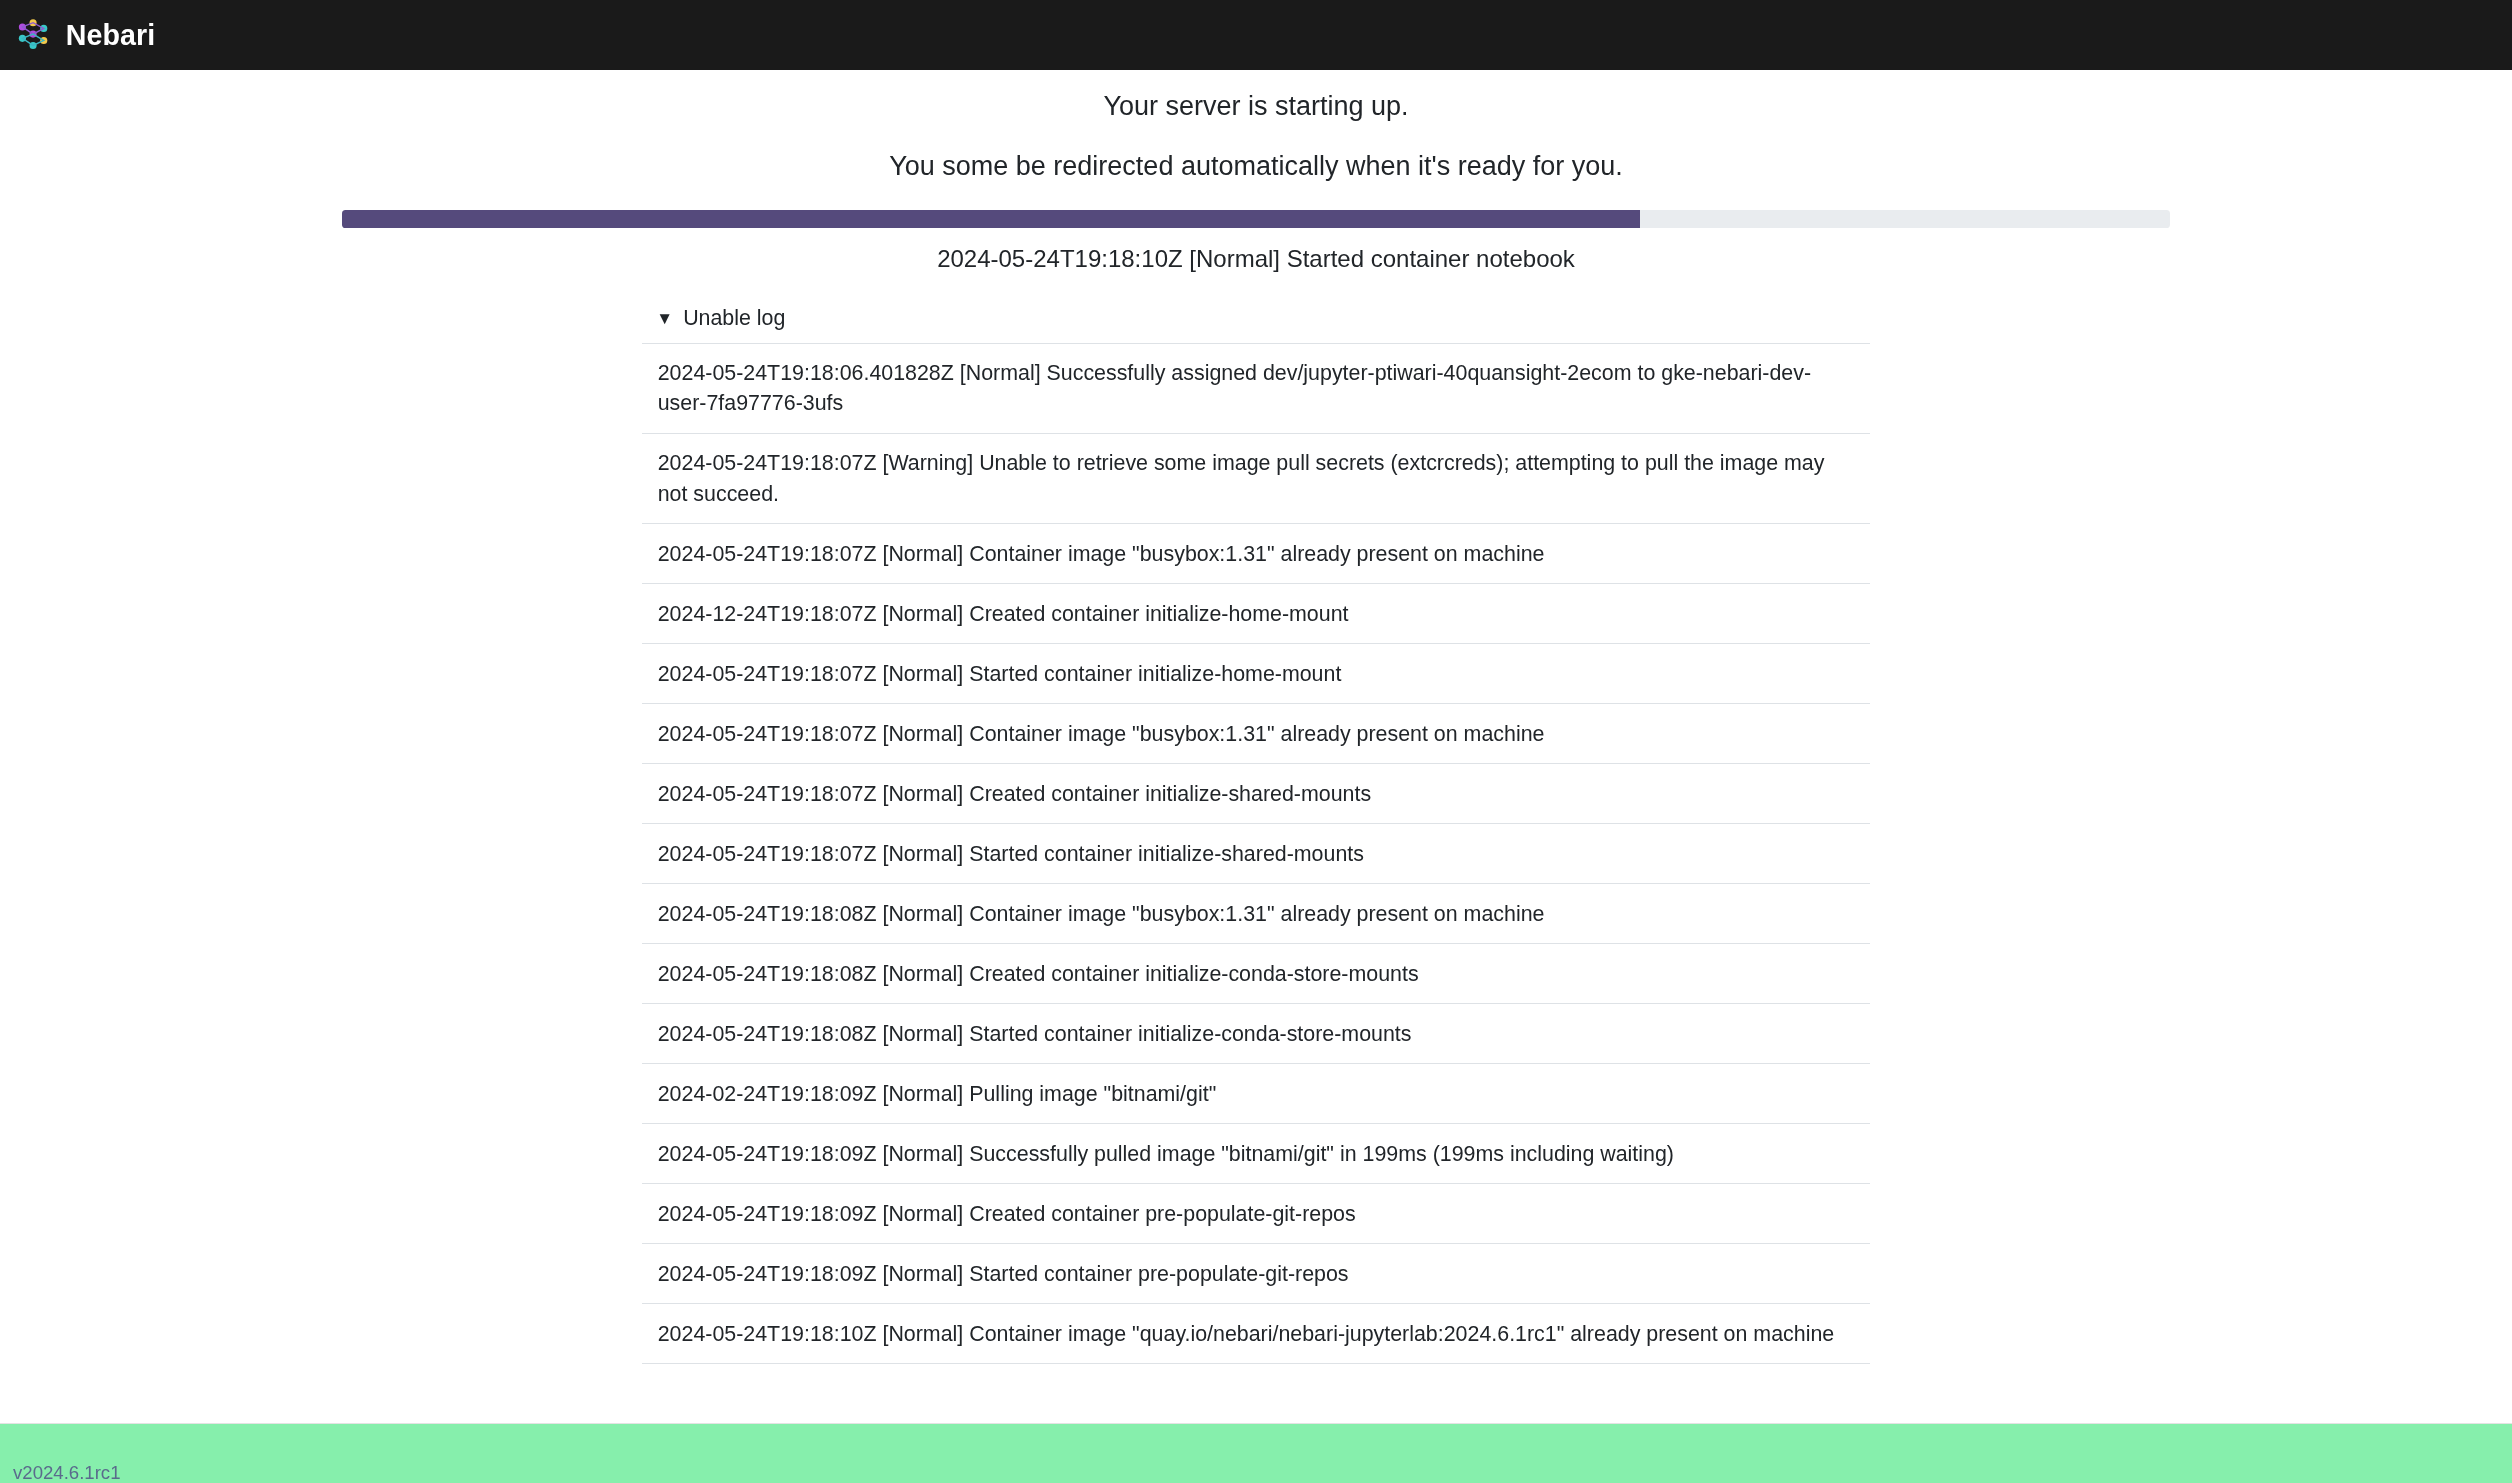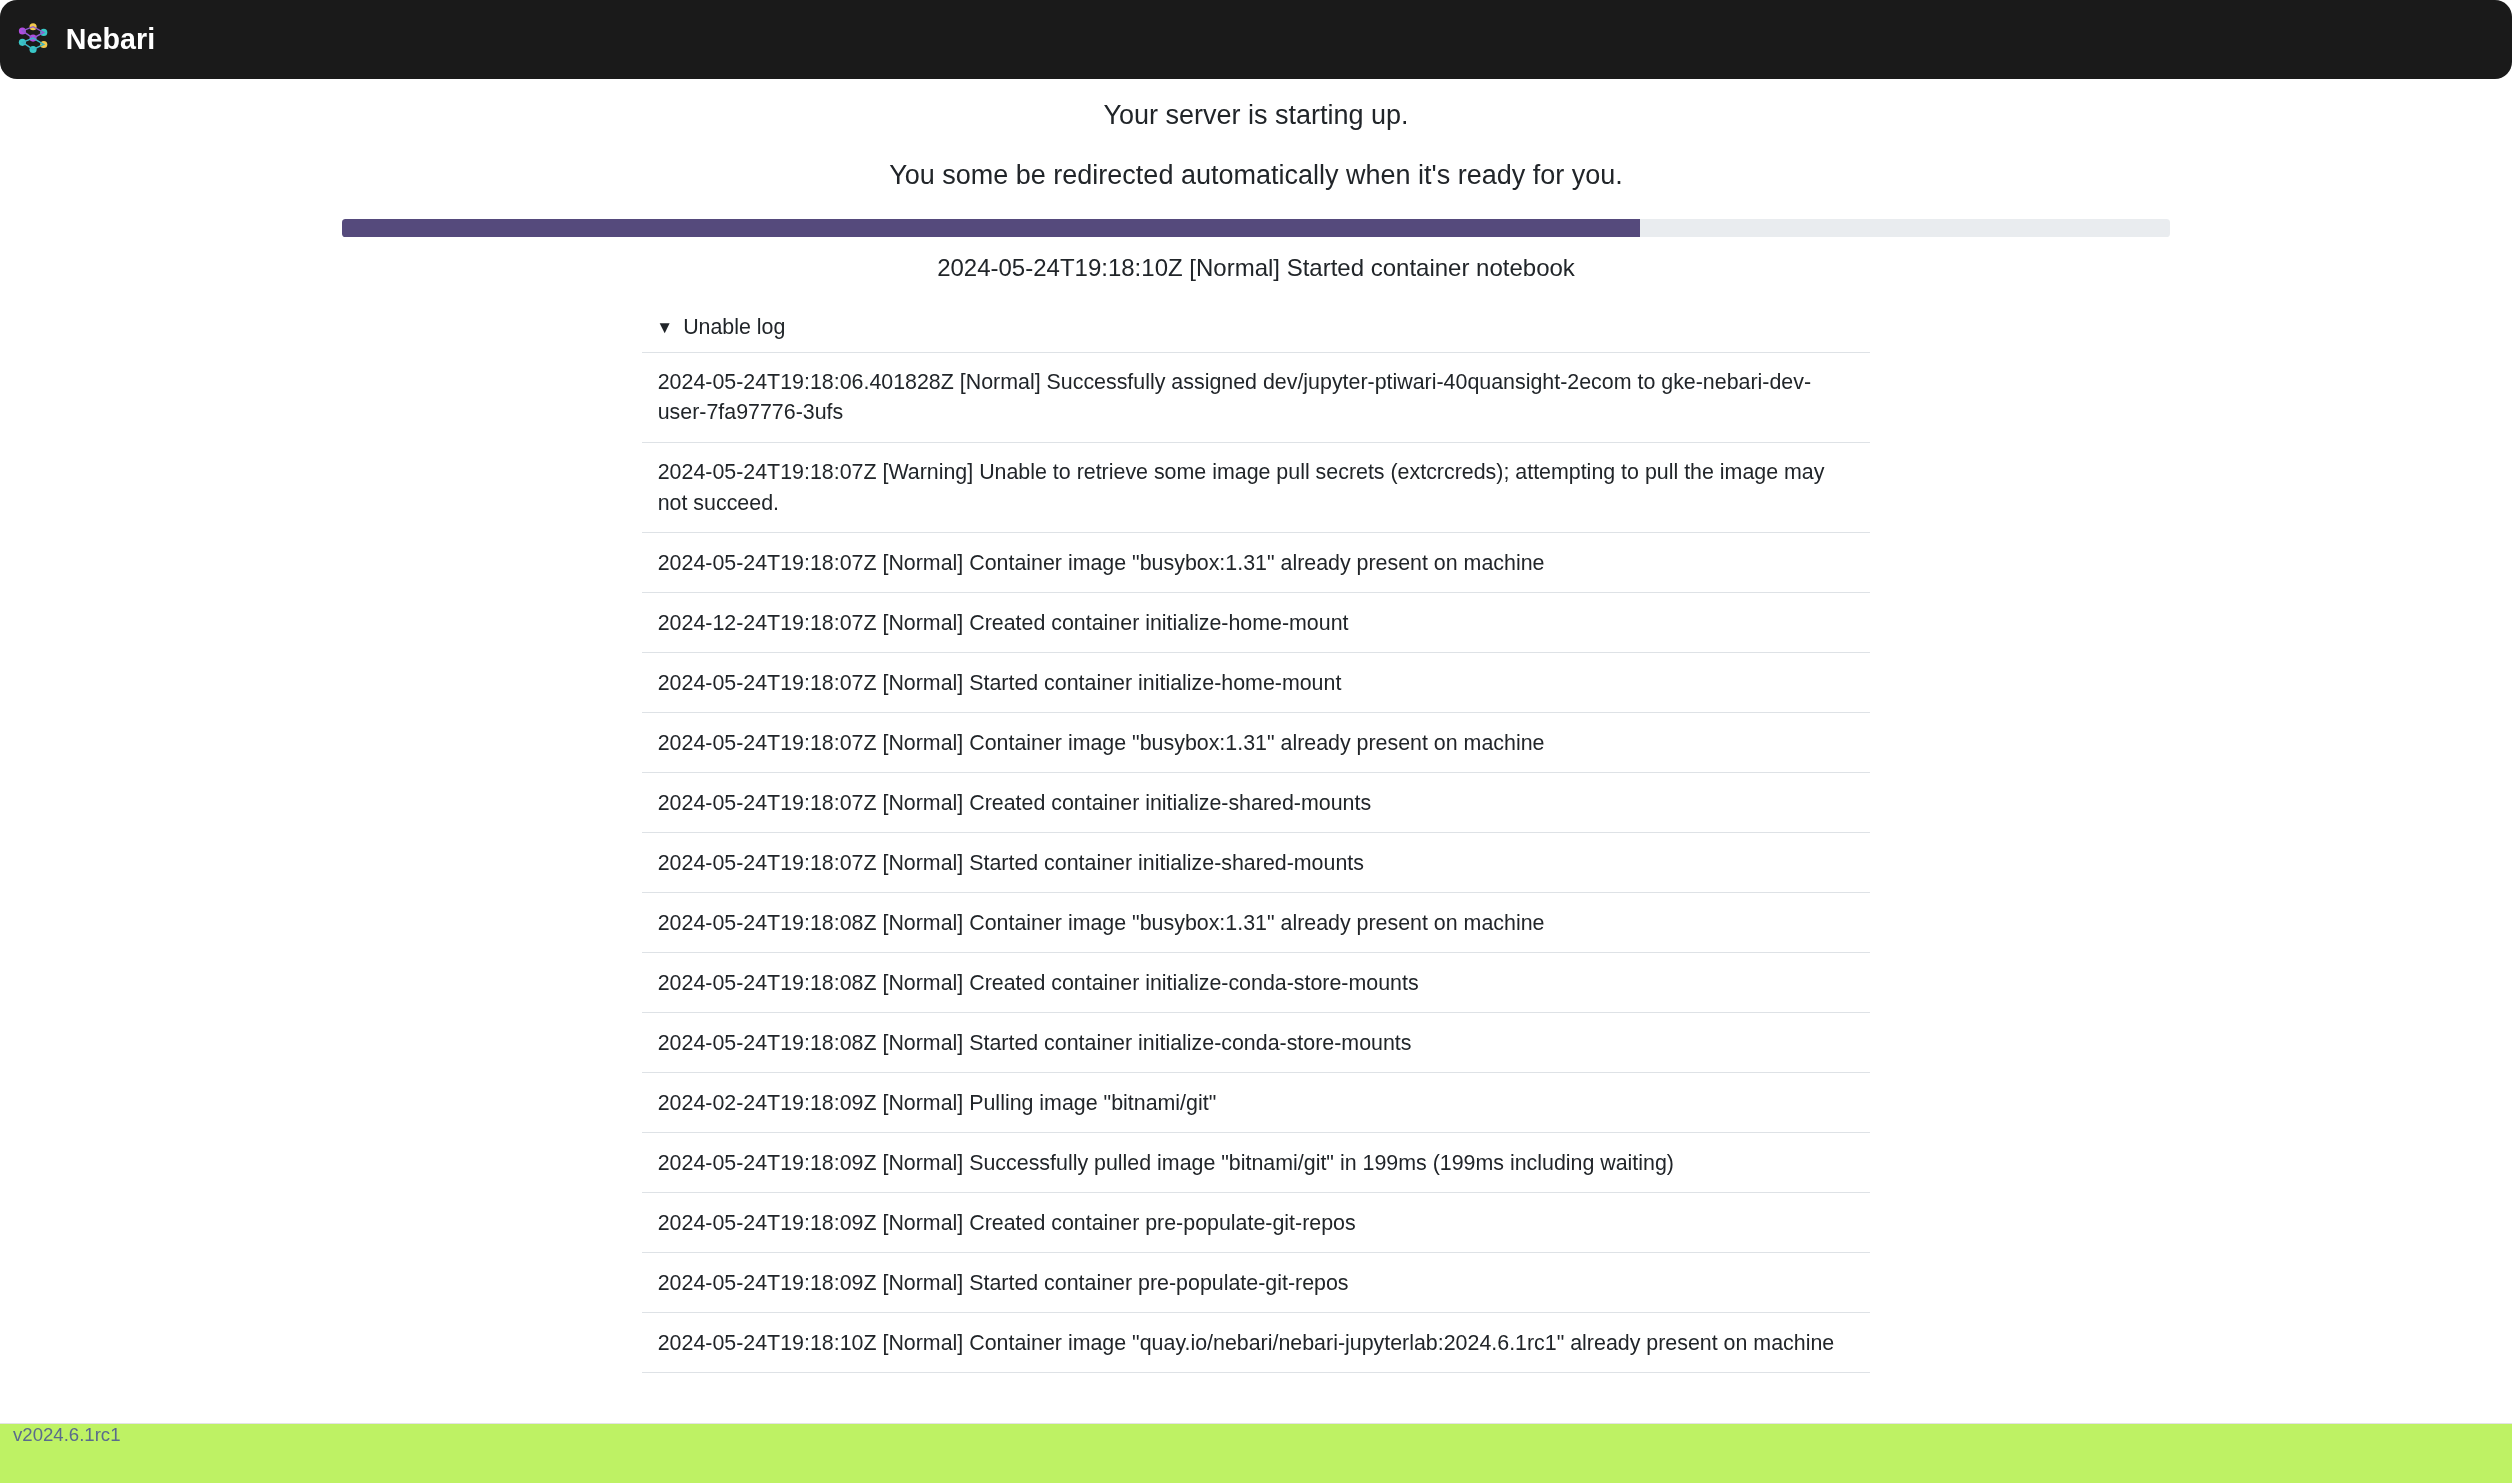--- a/index.html
+++ b/index.html
@@ -12,27 +12,26 @@
   }
   body {
     width: 2512px;
     height: 1484px;
     position: relative;
     overflow: hidden;
   }
 
   
   .navbar {
-    height: 79px;
+    height: 70px;
     background: #1a1a1a;
     display: flex;
     align-items: center;
     padding-left: 15.7px;
     position: relative;
-    border-radius: 17px;
   }
   .brand {
     display: flex;
     align-items: center;
     gap: 13px;
     text-decoration: none;
   }
   .logo-mark {
     width: 37px;
     height: 37px;
@@ -122,23 +121,23 @@
 
   
   .footer {
     position: absolute;
     left: 0;
     right: 0;
     bottom: 0;
     height: 61px;
     border-top: 0.7px solid #e3e3e3;
     display: flex;
-    align-items: flex-start;
+    align-items: flex-end;
     padding-left: 13px;
-    background: #bef264;
+    background: #86efac;
   }
   .footer-version {
     font-size: 18.6px;
     color: #5a6b8c;
     text-decoration: none;
   }
 </style>
 </head>
 <body>
 

